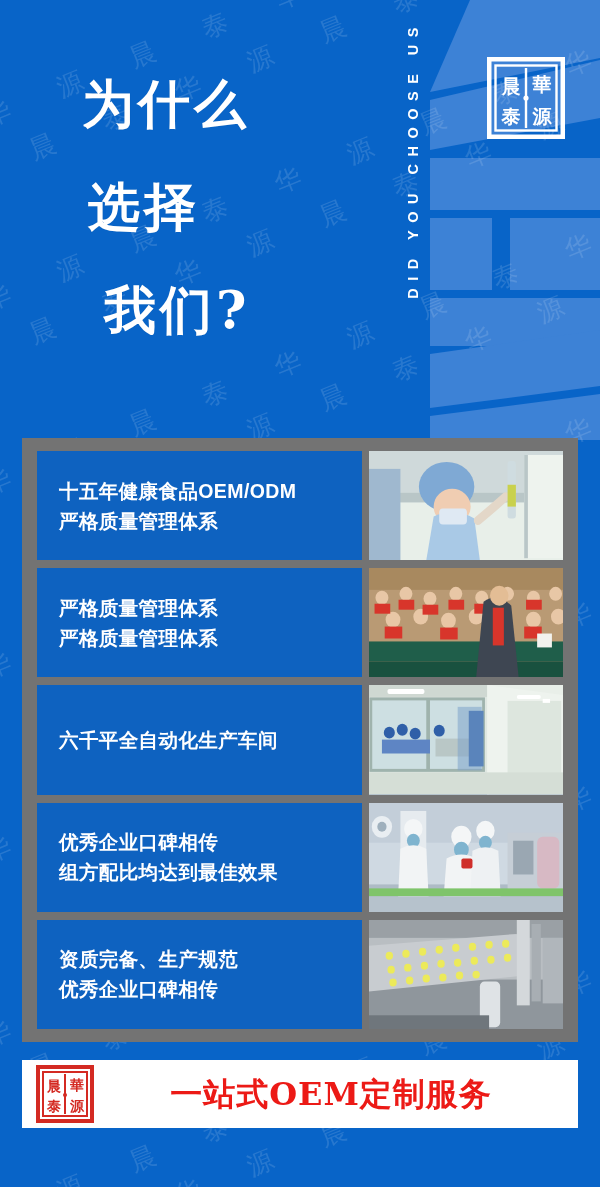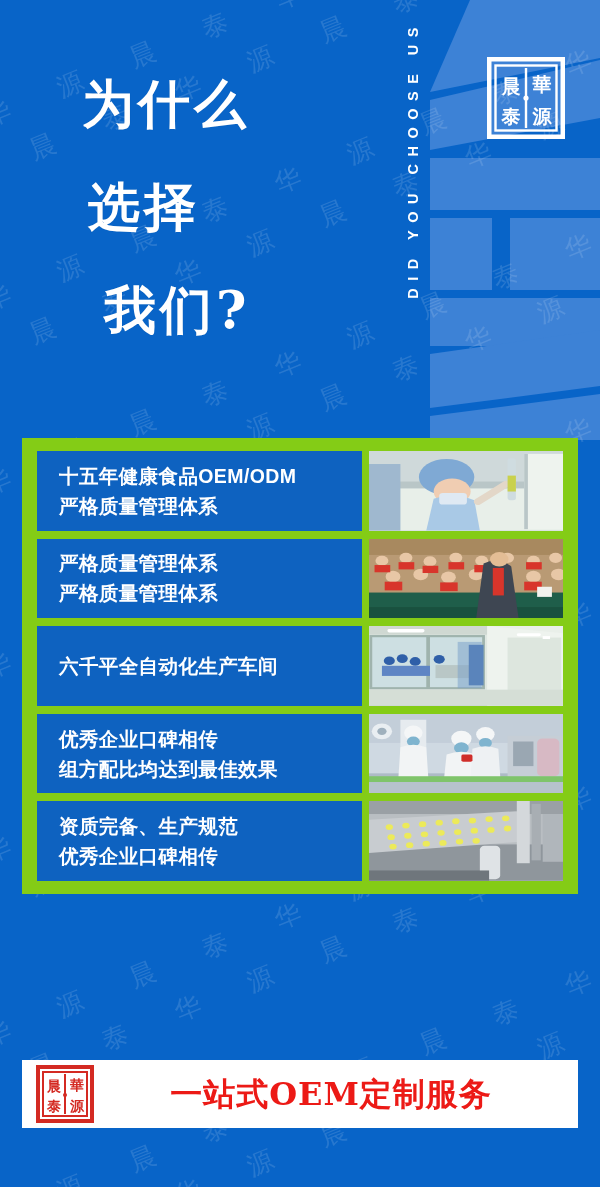--- a/index.html
+++ b/index.html
@@ -67,22 +67,22 @@
     direction:ltr;
   }
 
   
   #brand-seal-top{
     position:absolute; left:487px; top:57px; width:78px; height:82px; z-index:4;
   }
 
   
   #feature-panel{
-    position:absolute; left:22px; top:438px; width:556px; height:456px;
-    background:#84cc16; z-index:3;
+    position:absolute; left:22px; top:438px; width:556px; height:604px;
+    background:#737373; z-index:3;
     padding:13px 15px;
   }
   #feature-list{ display:flex; flex-direction:column; height:100%; gap:8px; }
   .feature-row{
     display:flex; flex:1 1 0; min-height:0; gap:7px;
   }
   .feature-text-card{
     width:325px; background:#0e62c0; flex:none;
     display:flex; flex-direction:column; justify-content:center;
     padding:0 0 0 22px;

